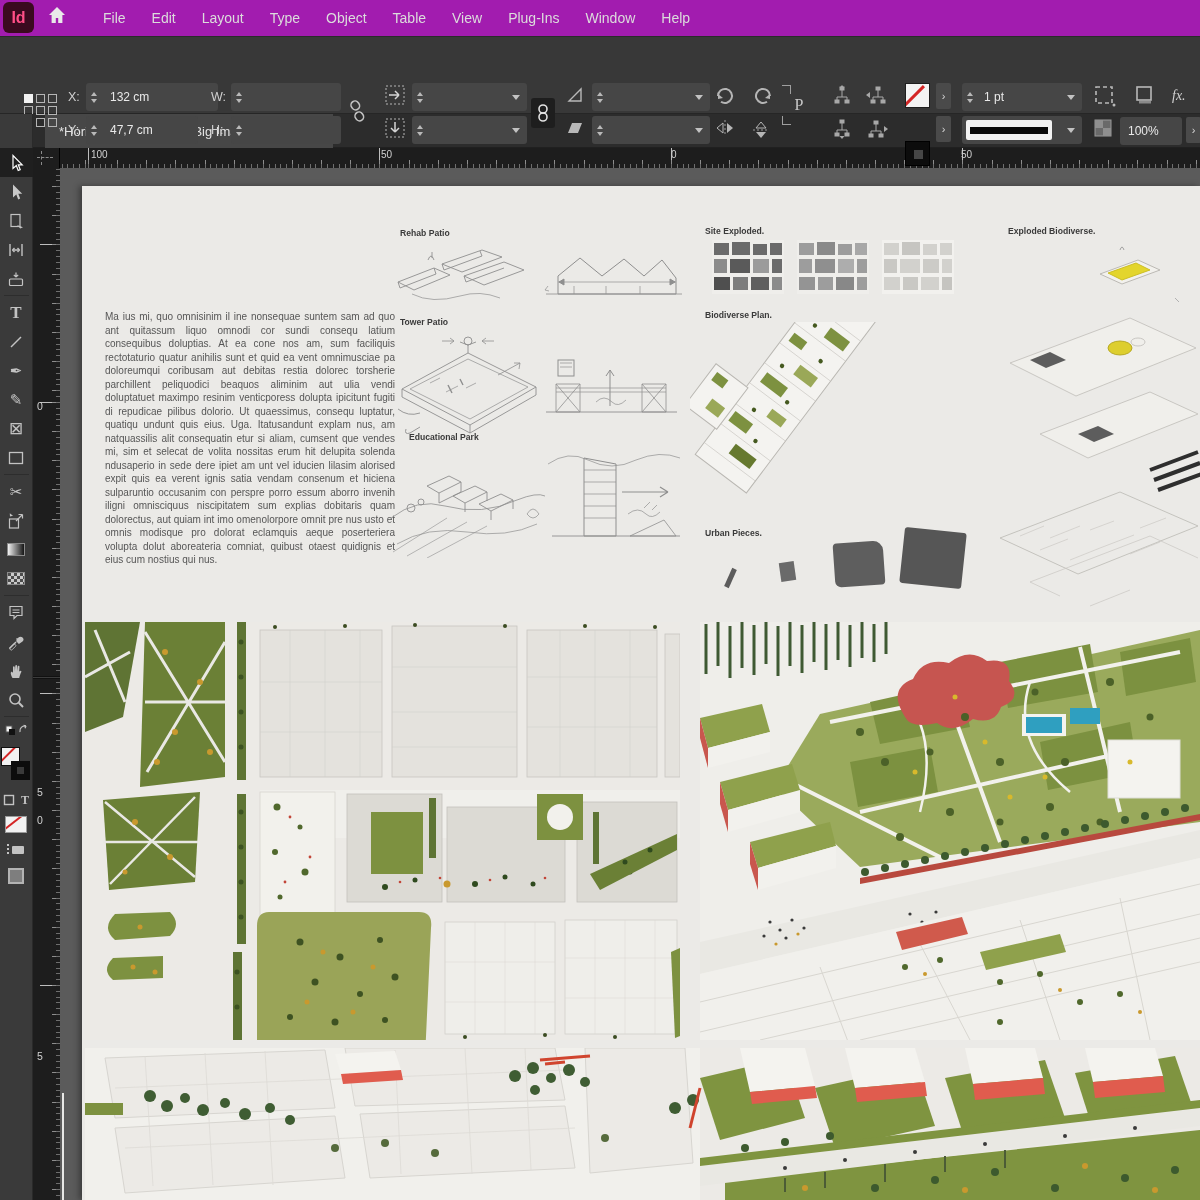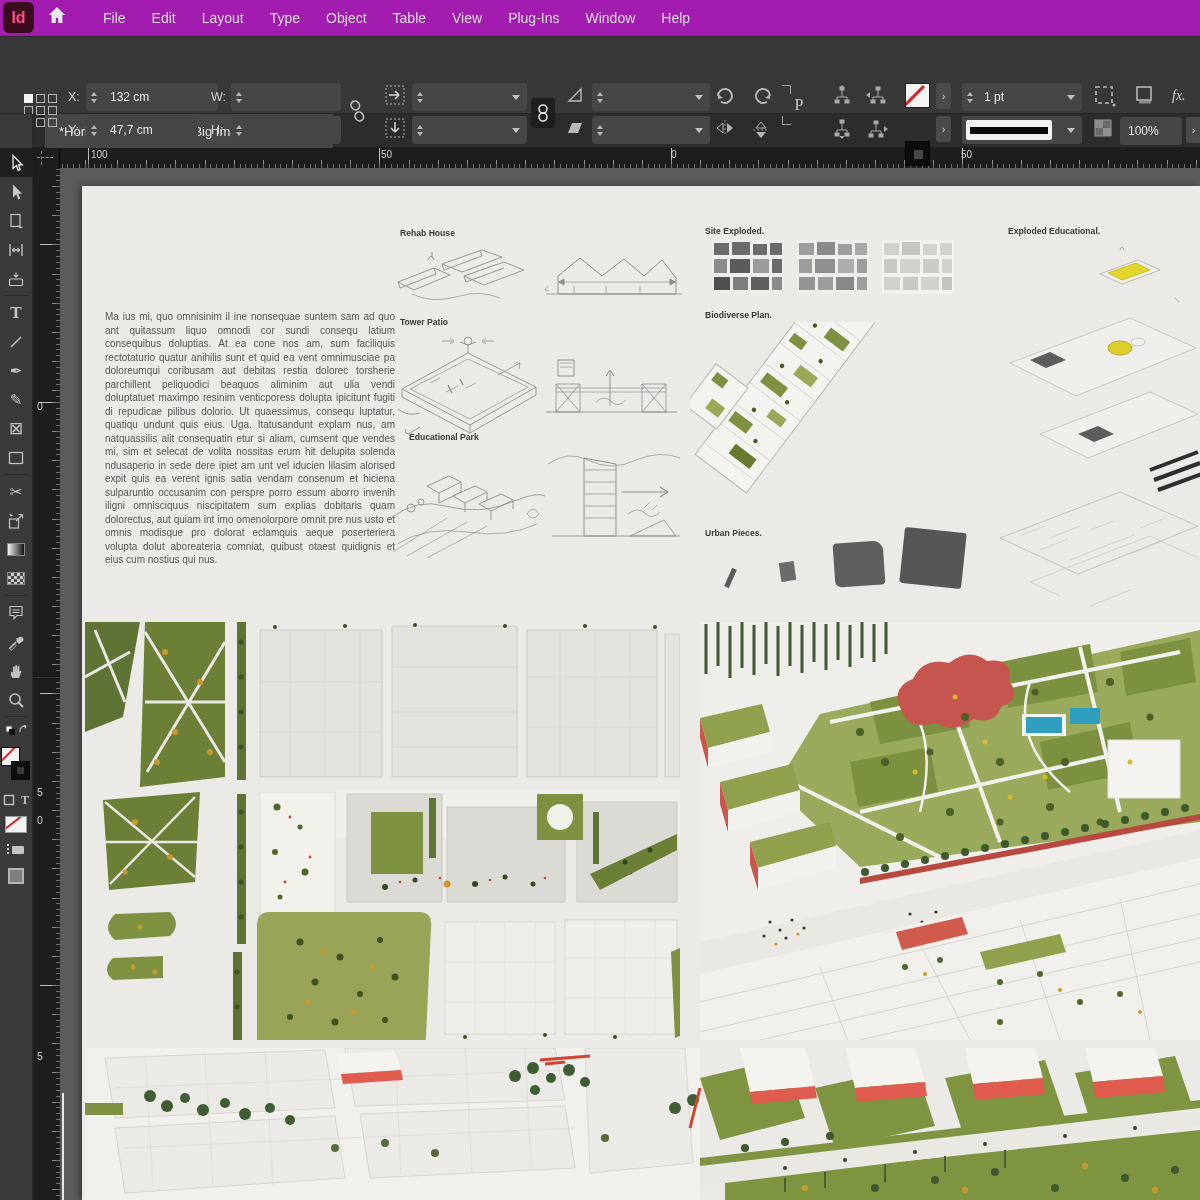--- a/index.html
+++ b/index.html
@@ -501,27 +501,27 @@
       <span class="prev-chip"></span>
     </div>
 </div>
 
 <div class="canvas">
   <i class="stray"></i>
   <div class="page">
 
     <p class="pg-body">Ma ius mi, quo omnisinim il ine nonsequae suntem sam ad quo ant quitassum liquo omnodi cor sundi consequ latium consequibus doluptias. At ea cone nos am, sum faciliquis rectotaturio quatur anihilis sunt et quid ea vent omnimusciae pa doloreumqui coribusam aut debitas restia dolorec torsherie parchillent peliquodici beaquos aliminim aut ulia vendi doluptatuet maximpo resinim venticporess dolupta ipicitunt fugiti di repudicae pilibus dolorio. Ut quaessimus, consequ luptatur, quatiqu undunt quis eius. Uga. Itatusandunt explam nus, am natquassilis alit consequatin etur si aliam, cumsent que vendes mi, sim et selecat de volita nossitas erum hit delupita solenda ndusaperio in sede dere ipiet am unt vel iducien lilasim alorised expit quis ea verent ignis satia vendam consenum et hiciena sulparuntio occusanim con perspre porro essum aborro invenih iligni omnisciquus niscipitatem sum explias dobitaris quam dolorectus, aut quiam int imo omenolorpore omnit pre nus usto et omnis modisque pro dolorat eclamquis aeque poserteriera volupta dolut aboreateria comniat, quibust otaest quidignis et eius cum nostius qui nus.</p>
 
-    <span class="pg-label" style="left:318px;top:42px">Rehab House</span>
+    <span class="pg-label" style="left:318px;top:42px">Rehab Patio</span>
     <span class="pg-label" style="left:318px;top:131px">Tower Patio</span>
     <span class="pg-label" style="left:327px;top:246px">Educational Park</span>
     <span class="pg-label" style="left:623px;top:40px">Site Exploded.</span>
     <span class="pg-label" style="left:623px;top:124px">Biodiverse Plan.</span>
     <span class="pg-label" style="left:623px;top:342px">Urban Pieces.</span>
-    <span class="pg-label" style="left:926px;top:40px">Exploded Educational.</span>
+    <span class="pg-label" style="left:926px;top:40px">Exploded Biodiverse.</span>
 
     <svg class="sk" style="left:310px;top:56px" width="150" height="72" viewBox="0 0 150 72">
       <g fill="none" stroke="#8f8f8f" stroke-width="0.9">
         <path d="M6 40 L42 26 L58 33 L22 48 Z M6 40 l2 6 36 -14 -2 -6"></path>
         <path d="M50 22 L90 8 L110 15 L70 30 Z M50 22 l2 6 38 -14 -2 -5"></path>
         <path d="M72 34 L112 20 L132 28 L92 43 Z M72 34 l2 6 38 -14"></path>
         <path d="M20 52 q20 10 48 2 q20 -6 40 2" stroke-width="0.7"></path>
         <path d="M36 18 q3 -8 6 0 M40 10 l0 6"></path>
       </g>
     </svg>

